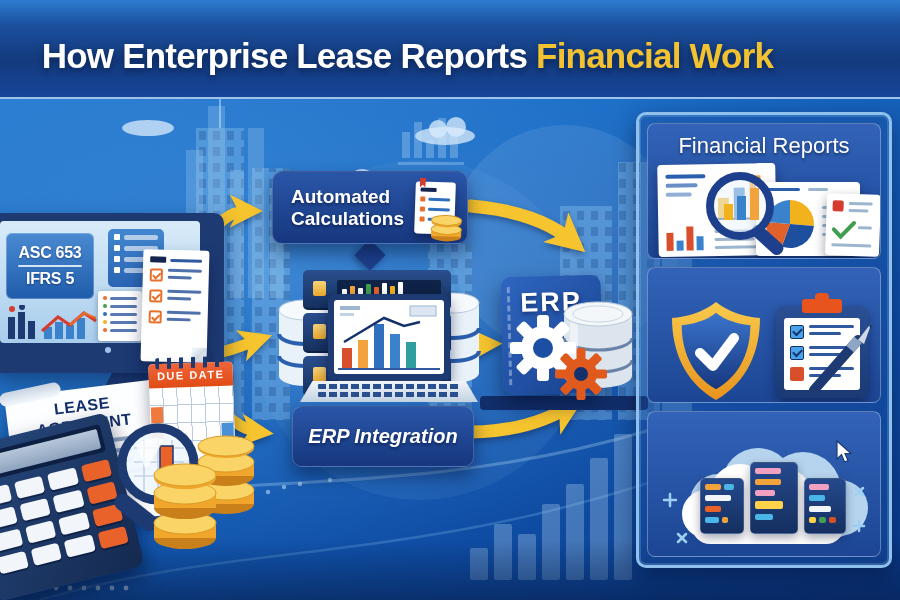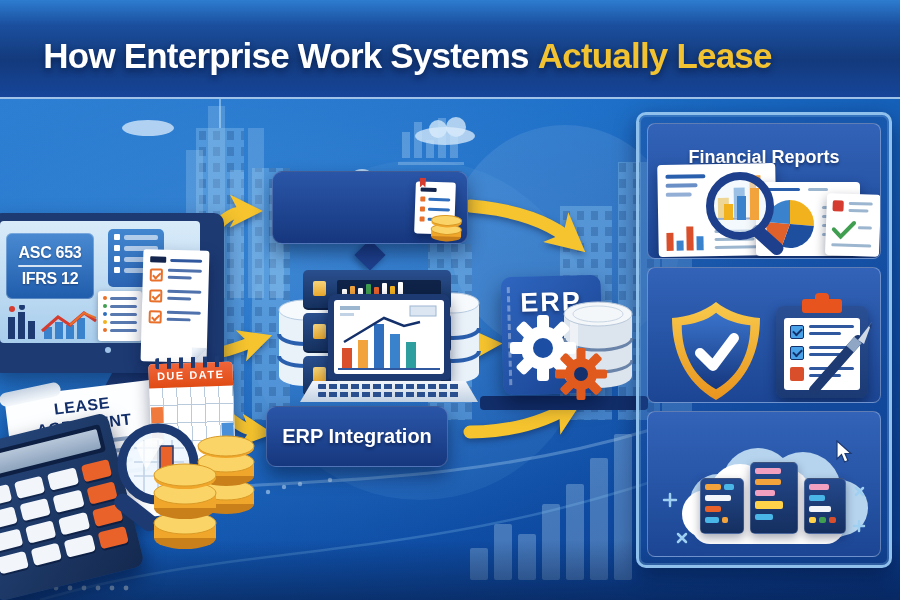--- a/index.html
+++ b/index.html
@@ -92,21 +92,21 @@
   .docicon{position:absolute;right:12px;top:10px;width:40px;height:52px;background:#fff;border-radius:3px;
     transform:rotate(2deg);box-shadow:0 4px 8px rgba(0,10,40,.4);padding:6px 5px 0;box-sizing:border-box;}
   .docicon .bm{position:absolute;left:4px;top:-4px;width:6px;height:10px;background:#d63b2f;
     clip-path:polygon(0 0,100% 0,100% 100%,50% 72%,0 100%);}
   .docicon .h{width:16px;height:4px;background:#13254d;border-radius:1px;margin-bottom:5px;}
   .docicon .r{display:flex;align-items:center;gap:3px;margin-bottom:5px;}
   .docicon .r i{width:5px;height:5px;background:#e8702a;border-radius:1px;}
   .docicon .r b{flex:1;height:3px;background:#2f6fbe;border-radius:2px;}
   #diamond{left:359px;top:244px;width:22px;height:22px;background:#1d3f8c;transform:rotate(45deg);
     box-shadow:0 3px 6px rgba(0,10,40,.4);z-index:4;}
-  #erpint{left:266px;top:406px;width:180px;height:59px;display:flex;align-items:center;justify-content:center;}
+  #erpint{left:292px;top:406px;width:180px;height:59px;display:flex;align-items:center;justify-content:center;font-style:italic;}
   #erpint .lbl{color:#fff;font-weight:800;font-size:20px;text-shadow:0 2px 3px rgba(0,10,40,.5);}
   
   #tower{left:303px;top:270px;width:148px;z-index:5;}
   .srv{height:38px;border-radius:5px;background:linear-gradient(180deg,#2a4f8e,#15315f);margin-bottom:3px;
     position:relative;border-bottom:2px solid #0d2144;}
   .srv .led{position:absolute;left:10px;top:11px;width:13px;height:15px;border-radius:2px;
     background:linear-gradient(180deg,#f7d47a,#e9a92e);}
   .srv .slot{position:absolute;left:34px;right:10px;top:10px;height:17px;background:#0e2347;border-radius:2px;
     display:flex;align-items:flex-end;gap:3px;padding:2px 5px;box-sizing:border-box;}
   .srv .slot i{width:5px;border-radius:1px;}
@@ -124,21 +124,21 @@
     background:linear-gradient(135deg,#2f66c0,#173f8c);box-shadow:0 10px 20px rgba(0,10,40,.5);z-index:5;}
   #erpbox .spine{position:absolute;left:6px;top:10px;bottom:10px;width:0;border-left:3px dashed rgba(255,255,255,.35);}
   #erpbox .lbl{margin-top:11px;text-align:center;color:#fff;font-weight:800;font-size:27px;letter-spacing:2px;
     text-shadow:0 2px 4px rgba(0,10,40,.5);}
   
   #panel{left:636px;top:112px;width:256px;height:456px;border:3px solid #8fc1ec;border-radius:10px;
     background:rgba(26,74,152,.38);box-shadow:0 8px 22px rgba(0,10,40,.45),inset 0 0 0 2px rgba(140,195,240,.25);
     box-sizing:border-box;padding:8px;display:flex;flex-direction:column;gap:8px;z-index:5;}
   .card{position:relative;border-radius:8px;border:1px solid rgba(255,255,255,.3);overflow:hidden;
     background:linear-gradient(180deg,#3263b8,#1c4694);}
-  .card .ctitle{margin-top:23px;text-align:center;color:#fff;font-weight:700;font-size:18px;
+  .card .ctitle{margin-top:9px;text-align:center;color:#fff;font-weight:400;font-size:22px;
     text-shadow:0 2px 3px rgba(0,10,40,.5);}
   .card .dash{width:16px;height:4px;background:#fff;border-radius:2px;margin:4px auto 0;}
   .wdoc{position:absolute;background:#fff;border-radius:4px;box-shadow:0 5px 12px rgba(0,10,40,.4);}
   .bline{position:absolute;height:4px;background:#2a5fae;border-radius:2px;}
   .gline{position:absolute;height:3px;background:#9db6d0;border-radius:2px;}
   
   #clip{position:absolute;left:128px;top:38px;width:92px;height:92px;border-radius:8px;
     background:linear-gradient(180deg,#2a4f94,#1b3a74);box-shadow:0 5px 12px rgba(0,10,40,.45);}
   #clip .cl{position:absolute;left:50%;top:-7px;width:40px;height:14px;margin-left:-20px;background:#e8541e;border-radius:3px;}
   #clip .cl::before{content:"";position:absolute;left:50%;top:-6px;width:14px;height:10px;margin-left:-7px;background:#e8541e;border-radius:4px;}
@@ -242,21 +242,21 @@
       <circle cx="252" cy="498" r="2.2"></circle>
         <circle cx="268" cy="492" r="2.2"></circle>
         <circle cx="284" cy="487" r="2.2"></circle>
       <circle cx="300" cy="484" r="2.2"></circle>
         <circle cx="330" cy="480" r="2.2"></circle>
     </g>
   </svg>
 
   <div id="header" class="abs"></div>
   <div id="title" class="abs">
-    <span>How Enterprise Work Systems</span><span class="hl">Actually Lease</span>
+    <span>How Enterprise Lease Reports</span><span class="hl">Financial Work</span>
   </div>
 
   <svg id="arrows" class="abs" width="900" height="600">
     <defs>
       <marker id="ah" viewBox="0 0 10 10" refX="5.5" refY="5" markerWidth="3" markerHeight="3" orient="auto">
         <path d="M0,0 L10,5 L0,10 L2.6,5 Z" fill="#F6C42E"></path>
       </marker>
     </defs>
     <g stroke="#F6C42E" fill="none" stroke-linecap="round">
       <path d="M206,250 C214,222 230,211 248,211" stroke-width="11" marker-end="url(#ah)"></path>
@@ -267,21 +267,21 @@
       <path d="M464,345 L489,344" stroke-width="10" marker-end="url(#ah)"></path>
     </g>
   </svg>
 
   <div id="mstand" class="abs"></div>
   <div id="monitor" class="abs">
     <div id="mscreen">
       <div class="stdpanel">
         <b>ASC 653</b>
         <i class="div"></i>
-        <b>IFRS 12</b>
+        <b>IFRS 5</b>
       </div>
       <svg class="abs" style="left:6px;top:84px" width="92" height="36">
         <circle cx="6" cy="4" r="3" fill="#d63b2f"></circle>
           <circle cx="16" cy="2" r="3" fill="#1d3a73"></circle>
         <rect x="2" y="12" width="7" height="22" fill="#1d3a73"></rect>
         <rect x="12" y="7" width="7" height="27" fill="#1d3a73"></rect>
         <rect x="22" y="16" width="7" height="18" fill="#1d3a73"></rect>
         <rect x="38" y="22" width="8" height="12" fill="#3b82cc"></rect>
           <rect x="49" y="17" width="8" height="17" fill="#3b82cc"></rect>
         <rect x="60" y="20" width="8" height="14" fill="#3b82cc"></rect>
@@ -449,20 +449,21 @@
         <ellipse cx="37" cy="93" rx="31" ry="11" fill="#fbd468" stroke="#d99b26"></ellipse>
       <ellipse cx="37" cy="78" rx="31" ry="11" fill="#c9801a"></ellipse>
         <rect x="6" y="63" width="62" height="15" fill="#f0a62a"></rect>
         <ellipse cx="37" cy="63" rx="31" ry="11" fill="#fbd468" stroke="#d99b26"></ellipse>
       <ellipse cx="37" cy="48" rx="31" ry="11" fill="#f0a62a"></ellipse>
         <ellipse cx="37" cy="45" rx="31" ry="11" fill="#fbd468" stroke="#d99b26"></ellipse>
     </g>
   </svg>
 
   <div id="autobox" class="abs node">
+    <div class="lbl">Automated Calculations</div>
     <div class="docicon">
       <div class="bm"></div>
       <div class="h"></div>
       <div class="r">
           <i></i>
           <b></b>
         </div>
         <div class="r">
           <i></i>
           <b></b>

